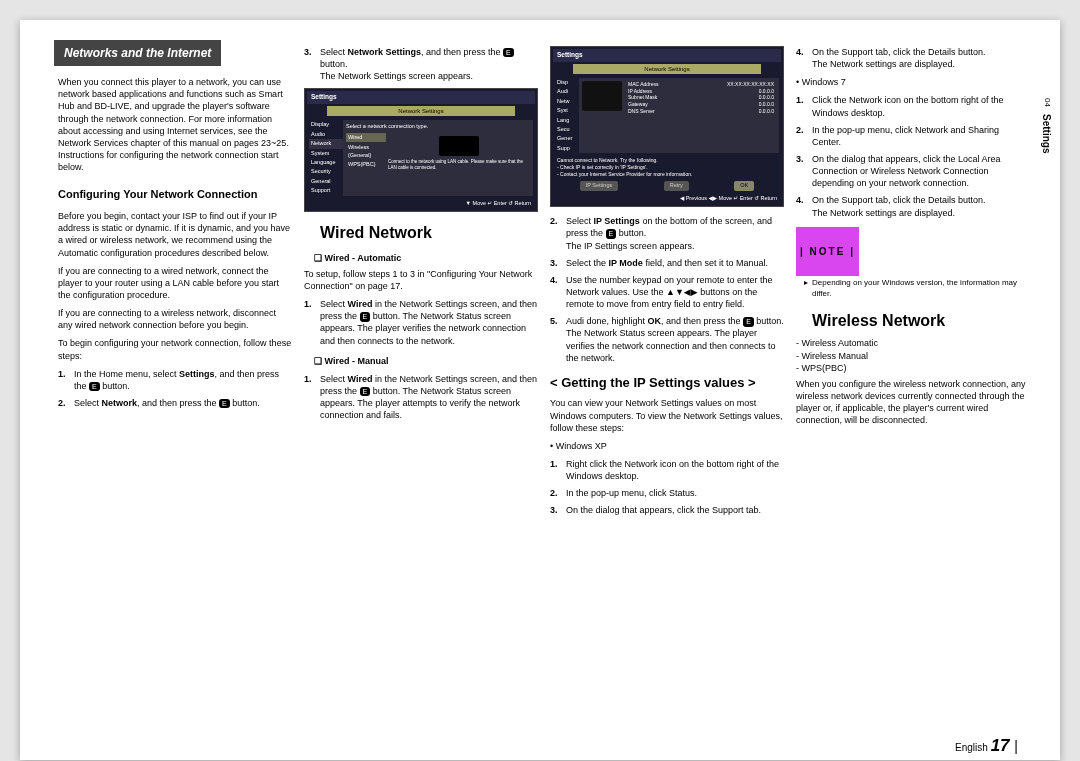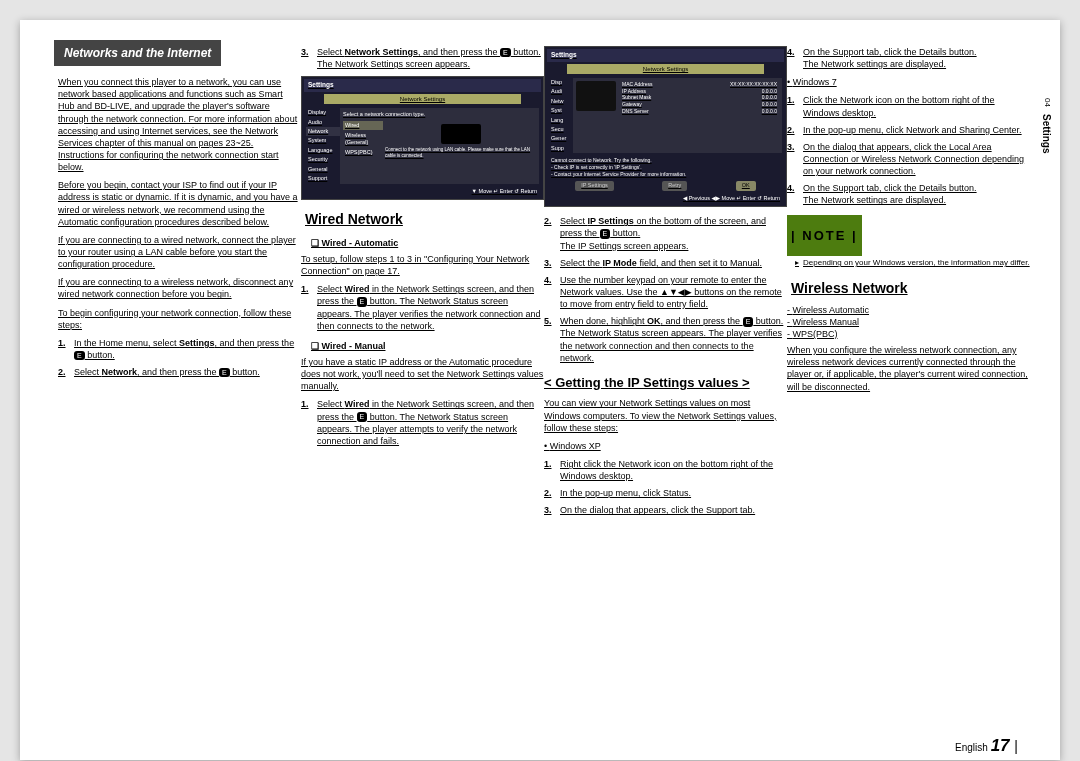--- a/index.html
+++ b/index.html
@@ -13,22 +13,22 @@
     width: 1040px;
     height: 720px;
     margin: 20px auto;
     background: #fff;
     box-shadow: 0 2px 8px rgba(0,0,0,0.3);
     padding: 20px 0 0 0;
     position: relative;
   }
   .columns {
     display: flex;
+    gap: 12px;
     padding: 0 30px 0 38px;
-    text-decoration: underline;
   }
   .col {
     flex: 1;
     font-size: 9px;
     line-height: 1.35;
   }
   .section-hdr {
     background: #444;
     color: #fff;
     font-weight: bold;
@@ -38,22 +38,22 @@
     display: inline-block;
     font-style: italic;
   }
   .sub-hdr {
     font-weight: bold;
     font-size: 11px;
     margin: 14px 0 8px 0;
   }
   .sub-hdr2 {
     font-weight: bold;
-    font-size: 14px;
-    margin: 10px 0 6px 4px;
+    font-size: 16px;
+    margin: 10px 0 6px 16px;
   }
   .sub-hdr3 {
     font-weight: bold;
     font-size: 9px;
     margin: 8px 0 4px 10px;
   }
   .sub-hdr4 {
     font-weight: bold;
     font-size: 13px;
     margin: 10px 0 6px 0;
@@ -157,24 +157,24 @@
   .scr-info-main { flex: 1; background: #2d2d3d; padding: 3px; font-size: 5px; }
   .scr-row { display: flex; justify-content: space-between; padding: 0 2px; }
   .scr-btns { display: flex; justify-content: space-around; padding: 2px 4px; font-size: 5.5px; }
   .scr-btn { background: #555; padding: 1px 6px; border-radius: 2px; color:#ccc; }
   .scr-msg { font-size: 5px; padding: 2px 4px; }
   .note-box {
     margin-top: 8px;
   }
   .note-lbl {
     display: inline-block;
-    background: #4d7c0f;
-    padding: 12px 4px;
-    font-weight: bold;
-    font-size: 13px;
+    background: #d946ef;
+    padding: 18px 4px;
+    font-weight: bold;
+    font-size: 10px;
     letter-spacing: 2px;
   }
   .note-txt {
     font-size: 8px;
     padding: 2px 0 0 8px;
     display: flex;
   }
   .note-txt::before { content: "\25B8"; margin-right: 4px; }
   .side-tab {
     position: absolute;
@@ -210,20 +210,21 @@
 
 <div class="page">
   <div class="side-num">04</div>
   <div class="side-tab">Settings</div>
 
   <div class="columns">
 
     <div class="col">
       <div class="section-hdr">Networks and the Internet</div>
       <p>When you connect this player to a network, you can use network based applications and functions such as Smart Hub and BD-LIVE, and upgrade the player's software through the network connection. For more information about accessing and using Internet services, see the Network Services chapter of this manual on pages 23~25. Instructions for configuring the network connection start below.</p>
+      <div class="sub-hdr">Configuring Your Network Connection</div>
       <p>Before you begin, contact your ISP to find out if your IP address is static or dynamic. If it is dynamic, and you have a wired or wireless network, we recommend using the Automatic configuration procedures described below.</p>
       <p>If you are connecting to a wired network, connect the player to your router using a LAN cable before you start the configuration procedure.</p>
       <p>If you are connecting to a wireless network, disconnect any wired network connection before you begin.</p>
       <p>To begin configuring your network connection, follow these steps:</p>
       <ol class="num">
         <li>
           <span class="n">1.</span>
           <span class="t"><span>In the Home menu, select </span><b>Settings</b><span>, and then press the </span><span class="ebtn">E</span><span> button.</span></span>
         </li>
         <li>
@@ -276,21 +277,20 @@
       <div class="sub-hdr2">Wired Network</div>
       <div class="sub-hdr3">❏ Wired - Automatic</div>
       <p>To setup, follow steps 1 to 3 in "Configuring Your Network Connection" on page 17.</p>
       <ol class="num">
         <li>
           <span class="n">1.</span>
           <span class="t"><span>Select </span><b>Wired</b><span> in the Network Settings screen, and then press the </span><span class="ebtn">E</span><span> button. The Network Status screen appears. The player verifies the network connection and then connects to the network.</span></span>
         </li>
       </ol>
       <div class="sub-hdr3">❏ Wired - Manual</div>
-      <p>If you have a static IP address or the Automatic procedure does not work, you'll need to set the Network Settings values manually.</p>
       <ol class="num">
         <li>
           <span class="n">1.</span>
           <span class="t"><span>Select </span><b>Wired</b><span> in the Network Settings screen, and then press the </span><span class="ebtn">E</span><span> button. The Network Status screen appears. The player attempts to verify the network connection and fails.</span></span>
         </li>
       </ol>
     </div>
 
     <div class="col">
       <div class="screenshot">
@@ -356,21 +356,21 @@
         <li>
           <span class="n">3.</span>
           <span class="t"><span>Select the </span><b>IP Mode</b><span> field, and then set it to Manual.</span></span>
         </li>
         <li>
           <span class="n">4.</span>
           <span class="t">Use the number keypad on your remote to enter the Network values. Use the ▲▼◀▶ buttons on the remote to move from entry field to entry field.</span>
         </li>
         <li>
           <span class="n">5.</span>
-          <span class="t"><span>When done, highlight </span><b>OK</b><span>, and then press the </span><span class="ebtn">E</span><span> button. The Network Status screen appears. The player verifies the network connection and then connects to the network.</span></span>
+          <span class="t"><span>Audi done, highlight </span><b>OK</b><span>, and then press the </span><span class="ebtn">E</span><span> button. The Network Status screen appears. The player verifies the network connection and then connects to the network.</span></span>
         </li>
       </ol>
 
       <div class="sub-hdr4">&lt; Getting the IP Settings values &gt;</div>
       <p>You can view your Network Settings values on most Windows computers. To view the Network Settings values, follow these steps:</p>
       <ul class="bul">
           <li>Windows XP</li>
         </ul>
       <ol class="num">
         <li>

